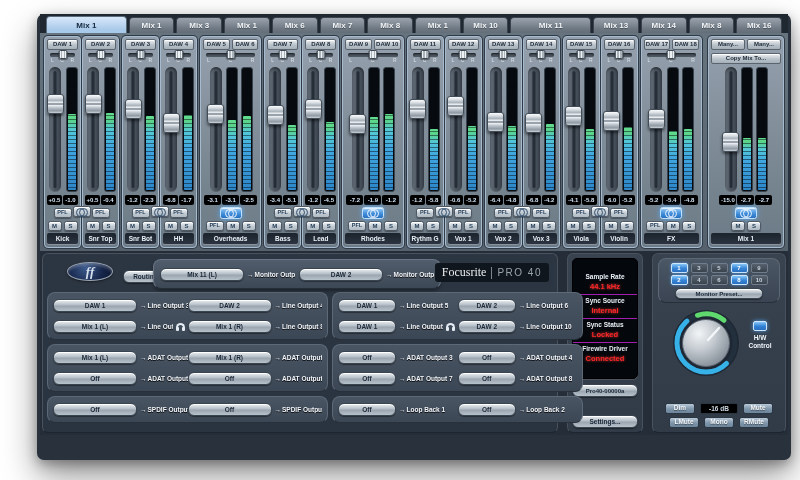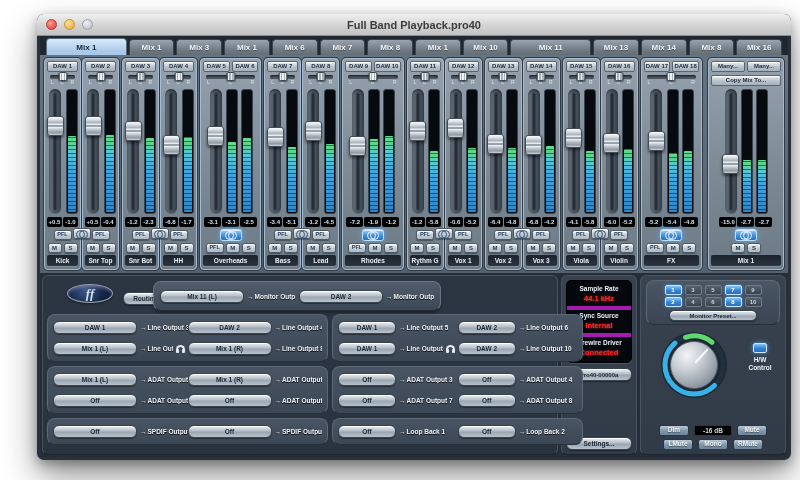--- a/index.html
+++ b/index.html
@@ -83,21 +83,21 @@
   .lc{width:12px;height:8px;position:relative;display:block;}
   .lc::before,.lc::after{content:'';position:absolute;top:0.5px;width:7px;height:7px;border:1.4px solid #33506e;border-radius:50%;}
   .lc::before{left:0;} .lc::after{right:0;}
   .link-btn.active .lc::before,.link-btn.active .lc::after{border-color:#f0f7ff;}
 
   .name-plate{height:11px;background:linear-gradient(#1b232d,#2b3440);border-radius:2px;color:#e8eef5;
     font-size:6.5px;font-weight:bold;text-align:center;line-height:11px;box-shadow:0 1px 0 rgba(255,255,255,.18);
     white-space:nowrap;overflow:hidden;}
 
   
-  .bottom{height:184px;display:flex;gap:3px;padding:2px;background:#242d38;}
+  .bottom{height:184px;display:flex;gap:9px;padding:2px;background:#242d38;}
   .panel{background:linear-gradient(#39434f,#313b47);border-radius:6px;border:1px solid #48525f;border-bottom-color:#1d252e;}
 
   .routing{width:516px;padding:4px;position:relative;background:linear-gradient(#2c3642,#2a3340);}
   .r-header{height:32px;position:relative;}
   .ff-logo{position:absolute;left:20px;top:4px;width:46px;height:19px;border-radius:50%;
     background:radial-gradient(circle at 40% 30%,#3c5a8c,#16264a 60%,#0c1530);border:1px solid #9aa6b4;
     color:#d6e0ee;font-family:"Liberation Serif",serif;font-style:italic;font-weight:bold;font-size:13px;
     text-align:center;line-height:17px;box-shadow:0 1px 2px rgba(0,0,0,.5),inset 0 2px 3px rgba(255,255,255,.25);}
   .routing-preset{position:absolute;left:76px;top:7px;width:72px;height:13px;}
   .rp-btn{width:100%;height:100%;border:1px solid #38444f;border-radius:6px;font-size:6.5px;font-weight:bold;color:#1a2736;
@@ -121,23 +121,23 @@
   .r-btn{width:84px;height:13px;flex:none;}
   .r-col.right .r-btn{width:58px;}
   .r-dest{font-size:6.5px;font-weight:bold;color:#f2f6fa;text-shadow:0 1px 1px #000;white-space:nowrap;overflow:hidden;}
   .r-arrow{font-size:6.5px;color:#f2f6fa;margin-right:1px;}
   .hp-icon{width:9px;height:7px;border:2px solid #e4ebf2;border-bottom:none;border-radius:5px 5px 0 0;position:relative;margin:0 3px 0 auto;flex:none;}
   .hp-icon::before,.hp-icon::after{content:'';position:absolute;bottom:-1px;width:3px;height:4px;background:#e4ebf2;border-radius:1px;}
   .hp-icon::before{left:-2px;} .hp-icon::after{right:-2px;}
 
   
   .status{width:76px;padding:4px;display:flex;flex-direction:column;}
-  .lcd{background:#04070b;border-radius:5px;border:1px solid #000;box-shadow:0 1px 0 rgba(255,255,255,.12);padding:2px 0;}
+  .lcd{background:#04070b;border-radius:5px;border:1px solid #000;box-shadow:0 1px 0 rgba(255,255,255,.12);padding:12px 0;}
   .lcd-row{padding:2px 2px 3px 2px;text-align:center;}
-  .lcd-row + .lcd-row{border-top:4px solid #a21caf;}
+  .lcd-row + .lcd-row{border-top:1px solid #a21caf;}
   .lcd-label{font-size:6.5px;color:#e9f1f7;font-weight:bold;margin-bottom:2px;}
   .lcd-value{font-size:7.5px;font-weight:bold;color:#ff2626;text-shadow:0 0 3px rgba(255,70,70,.9);}
   .device-id{margin-top:5px;height:13px;font-size:6px;}
   .settings-btn{margin-top:auto;height:13px;font-size:6.5px;}
 
   
   .monitor{flex:1;padding:4px 5px;display:flex;flex-direction:column;position:relative;}
   .preset-box{background:linear-gradient(#4b5765,#3a4452);border-radius:8px;border:1px solid #5c6876;border-bottom-color:#27303a;
     padding:4px 6px 3px 6px;display:flex;flex-direction:column;align-items:center;gap:2px;}
   .num-row{display:flex;gap:3px;}
@@ -156,28 +156,20 @@
   .ctl-btn{width:30px;height:11px;border:1px solid #2a3642;border-radius:2.5px;font-size:6.5px;font-weight:bold;color:#f4f8fb;
     background:linear-gradient(#b9c9d7,#7e95aa 55%,#6d869c);text-shadow:0 1px 1px rgba(0,0,0,.5);padding:0;
     font-family:"Liberation Sans",sans-serif;line-height:1;}
   .level-display{width:38px;height:11px;background:#000;border:1px solid #2a3642;border-radius:2px;color:#ccd8e1;
     font-size:6.5px;font-weight:bold;text-align:center;line-height:10px;}
 </style>
 </head>
 <body>
 
 <div class="window">
-  <div class="titlebar">
-    <div class="lights">
-      <span class="light red"></span>
-      <span class="light yellow"></span>
-      <span class="light gray"></span>
-    </div>
-    <div class="title">Full Band Playback.pro40</div>
-  </div>
 
   <div class="window-body">
     <div class="tabbar" id="tabbar">
         <button class="tab active wide">Mix 1</button>
         <button class="tab">Mix 1</button>
         <button class="tab">Mix 3</button>
         <button class="tab">Mix 1</button>
         <button class="tab">Mix 6</button>
         <button class="tab">Mix 7</button>
         <button class="tab">Mix 8</button>
@@ -834,20 +826,25 @@
           <div class="monitor-box" id="monitorBox">
               <div class="r-cell">
     <button class="rp-btn r-btn">Mix 11 (L)</button>
     <span class="r-dest"><span class="r-arrow">→</span><span>Monitor Output 1</span></span>
   </div>
               <div class="r-cell">
     <button class="rp-btn r-btn">DAW 2</button>
     <span class="r-dest"><span class="r-arrow">→</span><span>Monitor Output 2</span></span>
   </div>
             </div>
+          <div class="brand">
+            <span class="brand-name">Focusrite</span>
+            <span class="brand-sep"></span>
+            <span class="brand-model">PRO 40</span>
+          </div>
         </div>
         <div class="r-cols" id="rcols">
             <div class="r-col left">
               <div class="r-box">
                 <div class="r-row">
                   <div class="r-cell">
     <button class="rp-btn r-btn">DAW 1</button>
     <span class="r-dest"><span class="r-arrow">→</span><span>Line Output 3</span></span>
   </div>
                   <div class="r-cell">
@@ -966,20 +963,24 @@
 
       <div class="panel status">
         <div class="lcd" id="lcd">
             <div class="lcd-row">
     <div class="lcd-label">Sample Rate</div>
     <div class="lcd-value">44.1 kHz</div>
   </div>
             <div class="lcd-row">
     <div class="lcd-label">Sync Source</div>
     <div class="lcd-value">Internal</div>
+  </div>
+            <div class="lcd-row">
+    <div class="lcd-label">Sync Status</div>
+    <div class="lcd-value">Locked</div>
   </div>
             <div class="lcd-row">
     <div class="lcd-label">Firewire Driver</div>
     <div class="lcd-value">Connected</div>
   </div>
           </div>
         <button class="rp-btn device-id">Pro40-00000a</button>
         <button class="rp-btn settings-btn">Settings...</button>
       </div>
 

